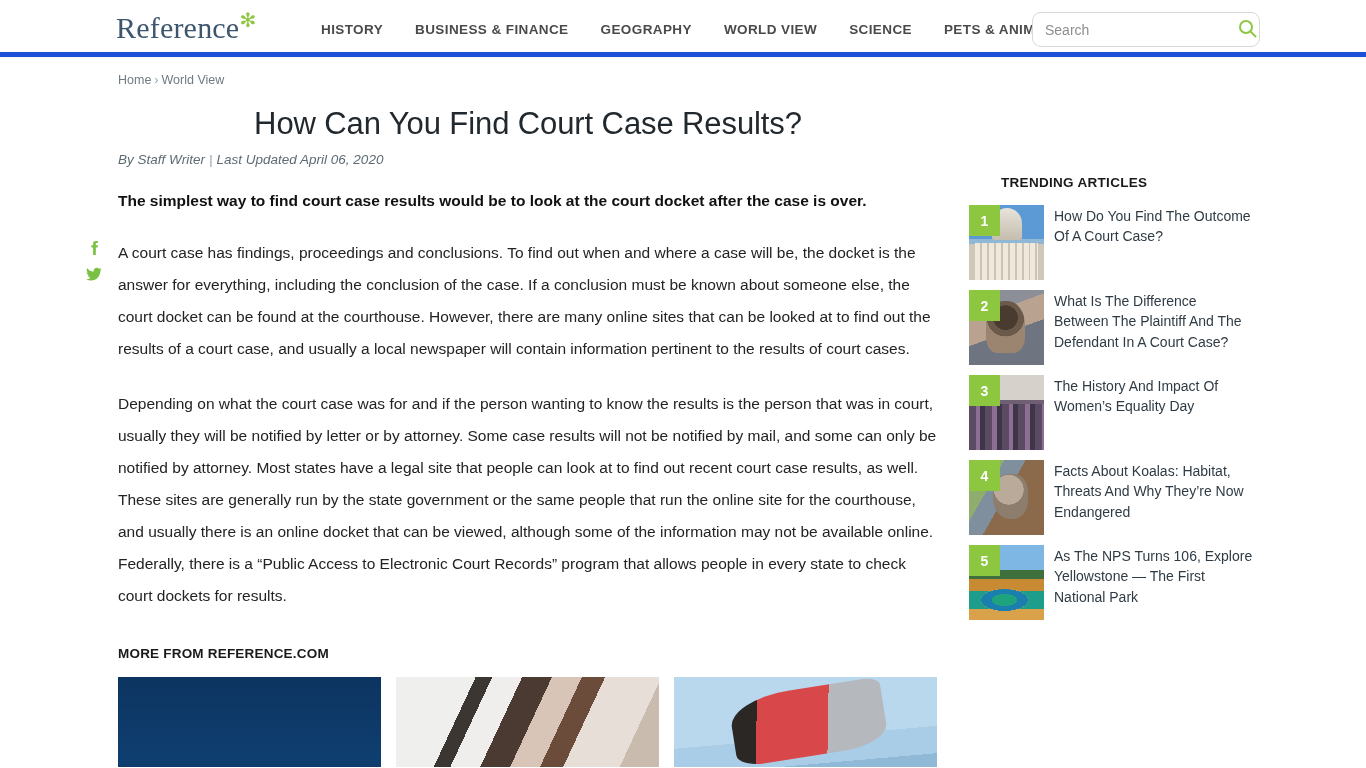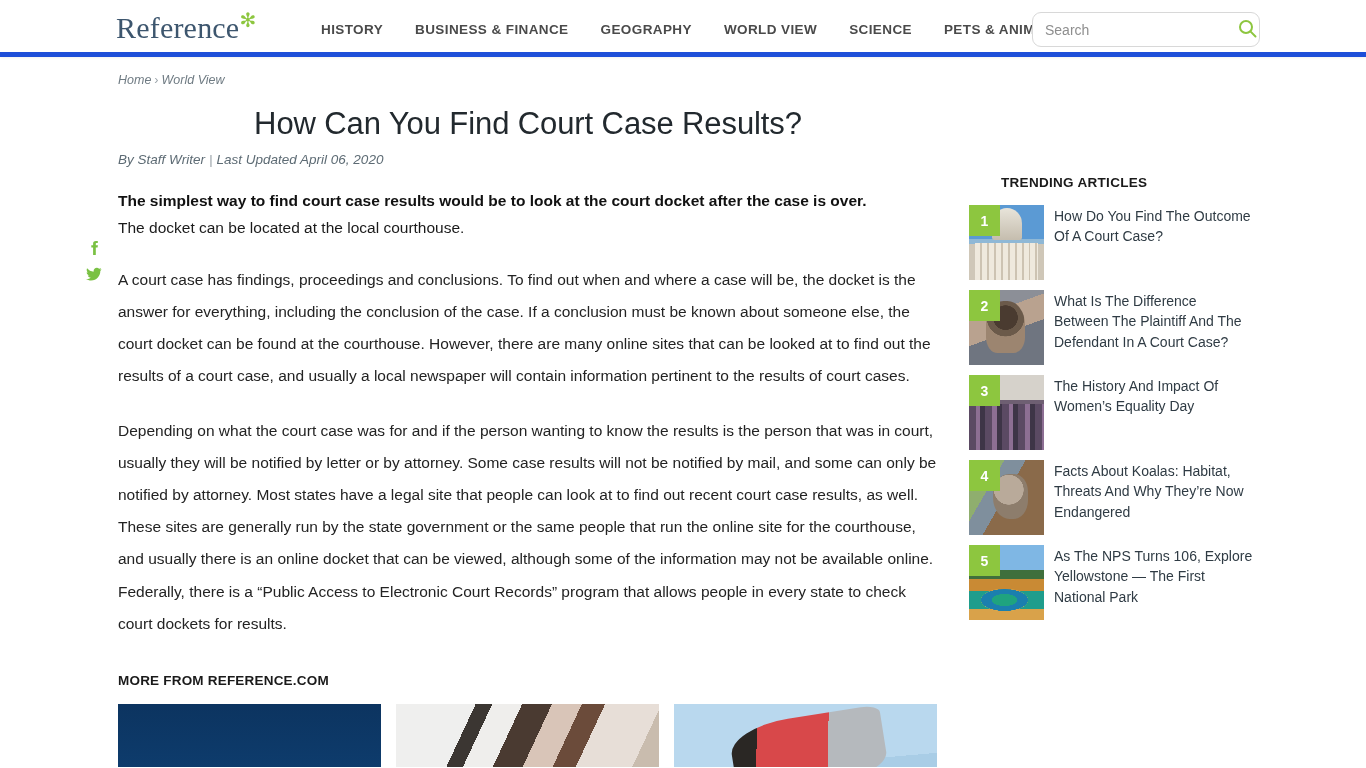--- a/index.html
+++ b/index.html
@@ -115,21 +115,21 @@
     width: 286px;
   }
 
   
   .breadcrumb {
     margin-top: 17px;
     font-size: 12.5px;
     color: #6f7b83;
     line-height: 1;
   }
-  .breadcrumb a { color: #6f7b83; text-decoration: none; cursor: pointer; font-style: italic; }
+  .breadcrumb a { color: #6f7b83; text-decoration: none; cursor: pointer; }
   .breadcrumb .sep { color: #9aa3a9; margin: 0 3px; }
 
   .article-title {
     margin: 19px 0 0 0;
     font-size: 31px;
     font-weight: 400;
     color: #22292e;
     line-height: 1.18;
     letter-spacing: -0.1px;
     text-align: center;
@@ -384,21 +384,20 @@
       <span class="share-icon">
         <svg width="18" height="18" viewBox="0 0 18 18">
           <path d="M16.5 4.3c-.6.3-1.2.4-1.8.5.7-.4 1.2-1 1.4-1.8-.6.4-1.3.6-2 .8-.6-.6-1.4-1-2.3-1-1.8 0-3.2 1.4-3.2 3.2 0 .3 0 .5.1.7-2.7-.1-5-1.4-6.6-3.4-.3.5-.4 1-.4 1.6 0 1.1.6 2.1 1.4 2.7-.5 0-1-.2-1.4-.4 0 1.6 1.1 2.9 2.6 3.2-.3.1-.6.1-.9.1-.2 0-.4 0-.6-.1.4 1.3 1.6 2.2 3 2.3-1.1.9-2.5 1.4-4 1.4h-.8c1.5.9 3.2 1.5 5 1.5 6 0 9.3-5 9.3-9.3v-.4c.6-.5 1.1-1 1.2-1.6z" fill="#7ac143"></path>
         </svg>
       </span>
     </div>
 
     <div class="article-body">
       <p class="lead">
         <span class="bold">The simplest way to find court case results would be to look at the court docket after the case is over.</span><br>
-        <span class="rest">The docket can be located at the local courthouse.</span>
       </p>
       <p class="body-p">A court case has findings, proceedings and conclusions. To find out when and where a case will be, the docket is the answer for everything, including the conclusion of the case. If a conclusion must be known about someone else, the court docket can be found at the courthouse. However, there are many online sites that can be looked at to find out the results of a court case, and usually a local newspaper will contain information pertinent to the results of court cases.</p>
       <p class="body-p">Depending on what the court case was for and if the person wanting to know the results is the person that was in court, usually they will be notified by letter or by attorney. Some case results will not be notified by mail, and some can only be notified by attorney. Most states have a legal site that people can look at to find out recent court case results, as well. These sites are generally run by the state government or the same people that run the online site for the courthouse, and usually there is an online docket that can be viewed, although some of the information may not be available online. Federally, there is a “Public Access to Electronic Court Records” program that allows people in every state to check court dockets for results.</p>
     </div>
 
     <div class="more-heading">MORE FROM REFERENCE.COM</div>
     <div class="more-cards">
       <div class="more-card">
         <div class="more-thumb thumb-moon"></div>
       </div>

